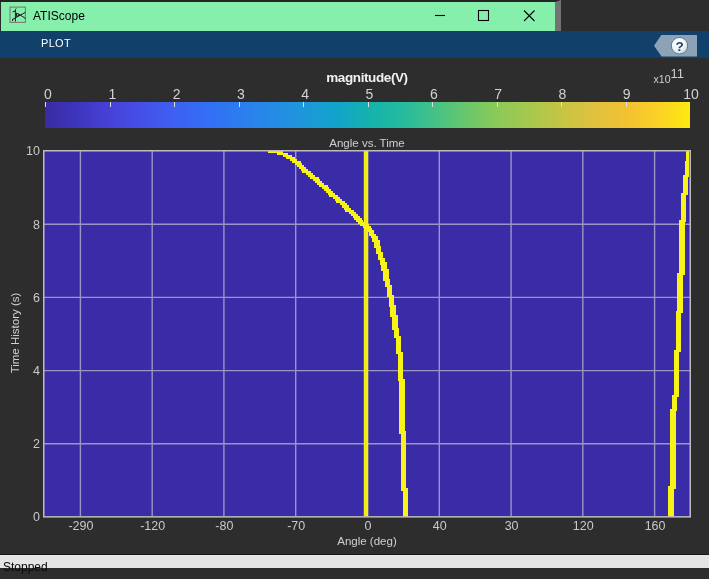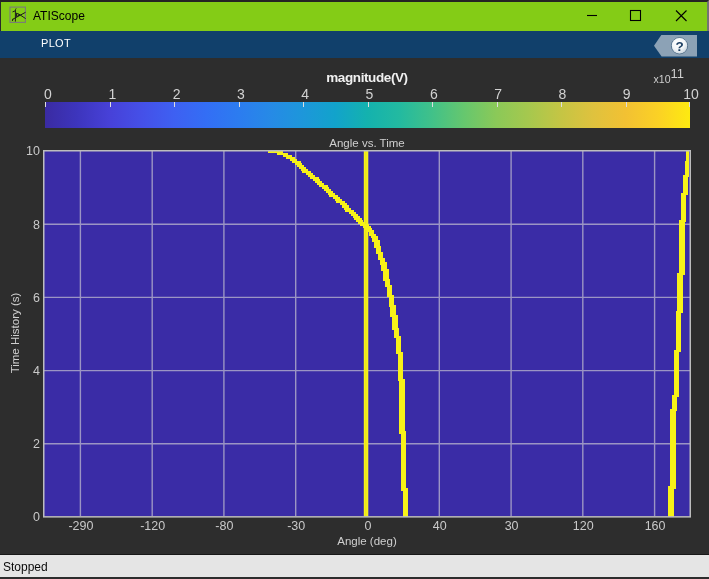--- a/index.html
+++ b/index.html
@@ -1,19 +1,19 @@
 <!DOCTYPE html>
 <html><head>
 <meta charset="utf-8">
 <style>
   html,body{margin:0;padding:0;}
   body{width:709px;height:579px;overflow:hidden;font-family:"Liberation Sans",sans-serif;background:#2d2d2d;position:relative;}
   .abs{position:absolute;}
   
-  #titlebar{left:0;top:0;width:709px;height:31px;background:#84cc16;border-top:2px solid #242424;border-left:1px solid #2a2a2a;border-right:2px solid #737373;box-sizing:border-box;}
+  #titlebar{left:0;top:0;width:561px;height:31px;background:#86efac;border-top:2px solid #242424;border-left:1px solid #2a2a2a;border-right:6px solid #737373;box-sizing:border-box;}
   #title-text{left:32px;top:7px;font-size:12px;color:#000;}
   #winbtns{right:1px;top:-1.5px;height:29px;}
   .wbtn{position:absolute;top:0;width:46px;height:29px;}
   
   #toolbar{left:0;top:31px;width:709px;height:26.5px;background:#11406b;}
   #plot-tab{left:41px;top:6px;font-size:11px;color:#ffffff;letter-spacing:0.3px;}
   #help-pent{position:absolute;right:11.6px;top:3.6px;width:43px;height:22px;}
   
   #magv{left:0;top:70px;width:734px;text-align:center;font-size:13.5px;letter-spacing:-0.4px;font-weight:bold;color:#f0f0f0;}
   #exp{right:25px;top:66px;font-size:10.5px;color:#cfcfcf;}
@@ -28,21 +28,21 @@
   .cbt{position:absolute;top:0;width:1px;height:5.5px;background:#dedede;}
   #ptitle{left:0;top:136.5px;width:734px;text-align:center;font-size:11.5px;color:#cfcfcf;}
   
   #plotsvg{left:43px;top:149.5px;}
   .yl{position:absolute;width:30px;right:669px;text-align:right;font-size:12.5px;color:#c9c9c9;}
   #ylab{left:9px;top:333px;width:0;height:0;font-size:11.5px;color:#cfcfcf;white-space:nowrap;}
   #ylab span{position:absolute;transform:rotate(-90deg) translateX(-50%);transform-origin:0 0;}
   .xl{position:absolute;top:519.3px;width:44px;text-align:center;font-size:12.5px;color:#c9c9c9;}
   #xlab{left:0;top:535px;width:734px;text-align:center;font-size:11.5px;color:#cfcfcf;}
   
-  #status{left:0;top:554px;width:709px;height:23px;background:#e5e5e5;border-top:1px solid #181818;box-sizing:border-box;}
+  #status{left:0;top:554px;width:709px;height:14px;background:#e5e5e5;border-top:1px solid #181818;box-sizing:border-box;}
   #status span{position:absolute;left:3px;top:5px;font-size:12px;color:#0a0a0a;}
 </style>
 </head>
 <body>
   <div class="abs" id="titlebar">
     <svg class="abs" style="left:8px;top:3px" width="19" height="19" viewBox="0 0 19 19">
       <rect x="1" y="2.1" width="15.4" height="15.3" fill="none" stroke="#7a7a7a" stroke-width="1.1"></rect>
       <g fill="none" stroke="#1c1c1c" stroke-width="1" stroke-linecap="round">
         <path d="M6.9 3.8 C6.4 4.4 6.4 5.0 6.4 5.6 L6.4 16.2"></path>
         <path d="M6.5 5.7 L3.9 6.8"></path>
@@ -250,21 +250,21 @@
   <div class="yl" style="top:363.9px">4</div>
   <div class="yl" style="top:437.1px">2</div>
   <div class="yl" style="top:510.3px">0</div>
   <div class="abs" id="ylab">
     <span>Time History (s)</span>
   </div>
 
   <div class="xl" style="left:58.9px">-290</div>
   <div class="xl" style="left:130.7px">-120</div>
   <div class="xl" style="left:202.4px">-80</div>
-  <div class="xl" style="left:274.2px">-30</div>
+  <div class="xl" style="left:274.2px">-70</div>
   <div class="xl" style="left:346.0px">0</div>
   <div class="xl" style="left:417.8px">40</div>
   <div class="xl" style="left:489.6px">30</div>
   <div class="xl" style="left:561.3px">120</div>
   <div class="xl" style="left:633.1px">160</div>
   <div class="abs" id="xlab">Angle (deg)</div>
 
   <div class="abs" id="status">
     <span>Stopped</span>
   </div>

